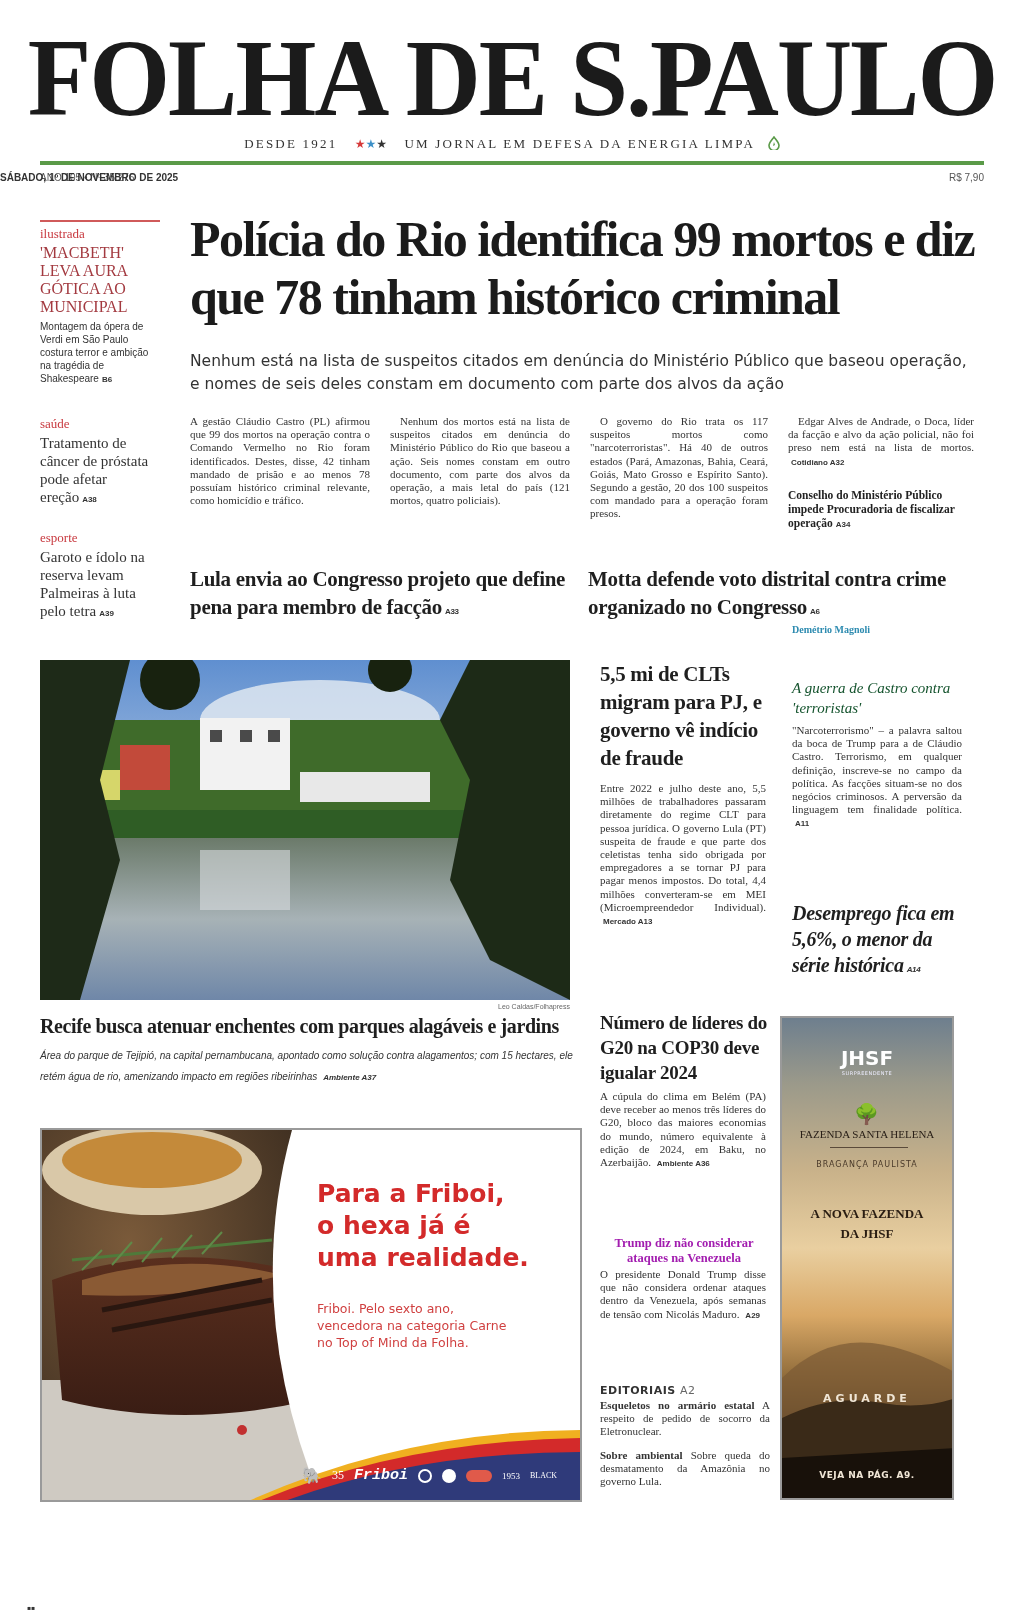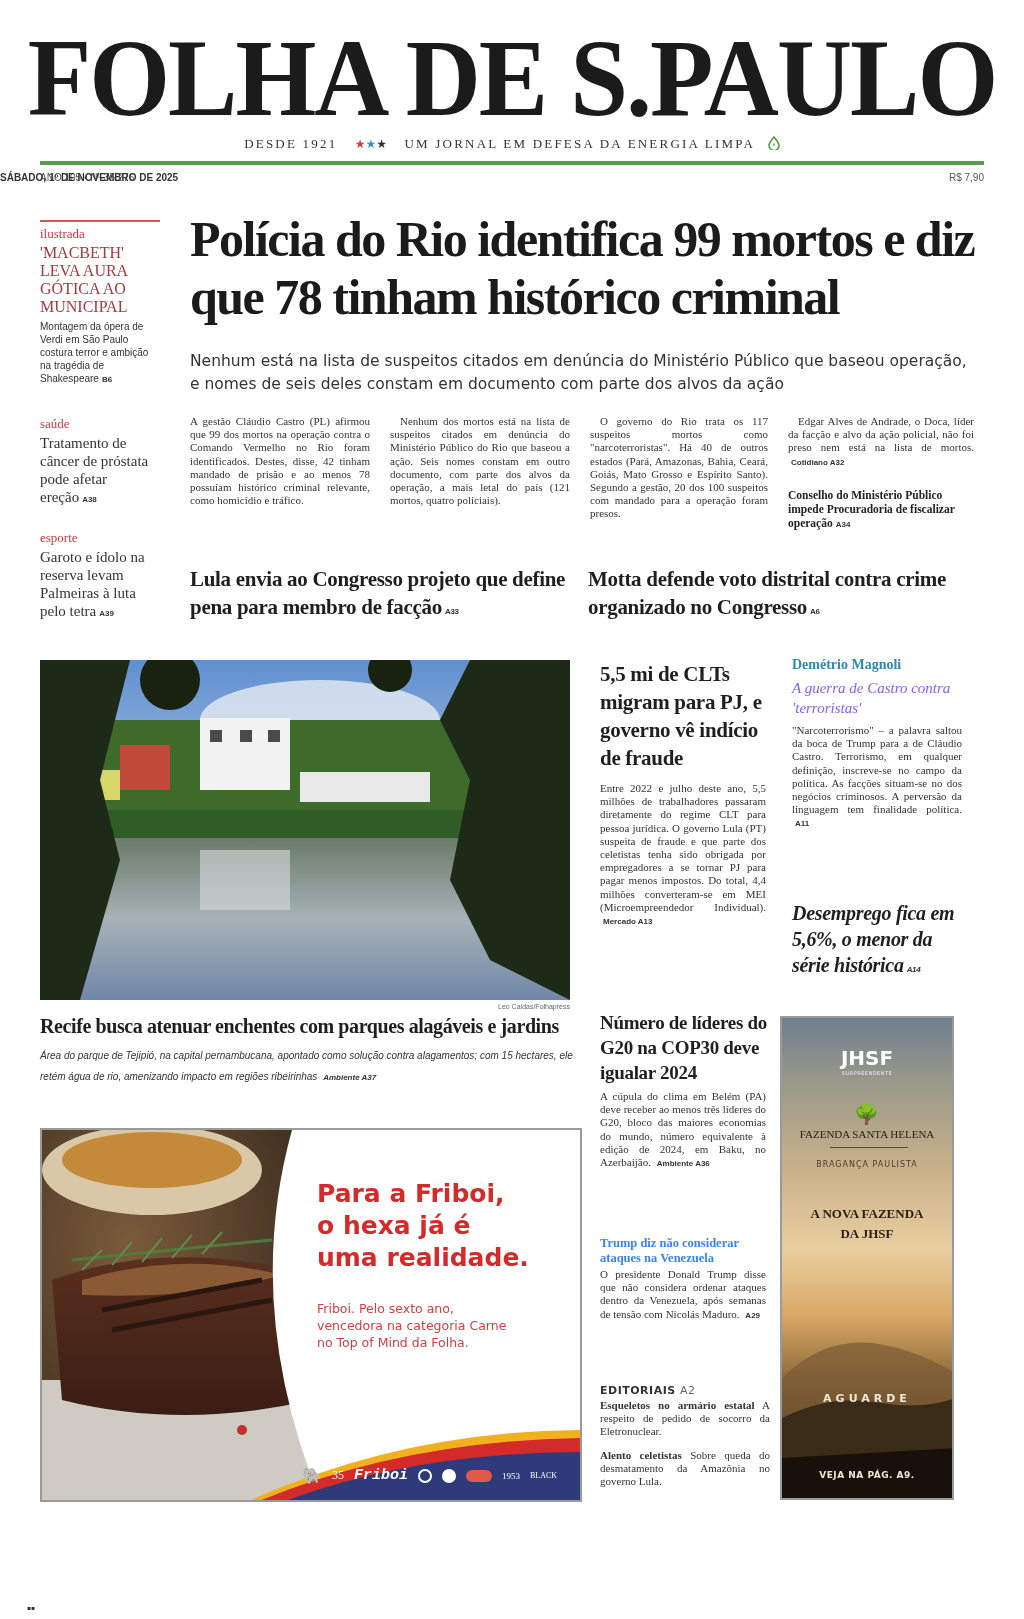--- a/index.html
+++ b/index.html
@@ -150,36 +150,36 @@
     <circle cx="350" cy="10" r="22" fill="#18220f"></circle>
   </svg>
 </div>
 <div class="abs credit">Leo Caldas/Folhapress</div>
 <div class="abs photo-head">Recife busca atenuar enchentes com parques alagáveis e jardins</div>
 <div class="abs photo-cap"><span>Área do parque de Tejipió, na capital pernambucana, apontado como solução contra alagamentos; com 15 hectares, ele retém água de rio, amenizando impacto em regiões ribeirinhas</span> <span class="pg">Ambiente A37</span></div>
 
 <div class="abs col-head" style="left:600px; top:660px; width:175px; font-size:21px; line-height:28px;">5,5 mi de CLTs migram para PJ, e governo vê indício de fraude</div>
 <div class="abs body-col" style="left:600px; top:782px; width:166px;"><span>Entre 2022 e julho deste ano, 5,5 milhões de trabalhadores passaram diretamente do regime CLT para pessoa jurídica. O governo Lula (PT) suspeita de fraude e que parte dos celetistas tenha sido obrigada por empregadores a se tornar PJ para pagar menos impostos. Do total, 4,4 milhões converteram-se em MEI (Microempreendedor Individual).</span> <span class="pg">Mercado A13</span></div>
 
-<div class="abs" style="left:792px; top:657px; width:180px; font-family:'Liberation Serif',serif; font-weight:bold; font-size:14px; color:#2d8bb0;">Demétrio Magnoli</div>
-<div class="abs" style="left:792px; top:678px; width:180px; font-family:'Liberation Serif',serif; font-style:italic; font-size:15px; line-height:20px; color:#8b5cf6;">A guerra de Castro contra 'terroristas'</div>
+<div class="abs" style="left:792px; top:624px; width:180px; font-family:'Liberation Serif',serif; font-weight:bold; font-size:10px; color:#2d8bb0;">Demétrio Magnoli</div>
+<div class="abs" style="left:792px; top:678px; width:180px; font-family:'Liberation Serif',serif; font-style:italic; font-size:15px; line-height:20px; color:#14532d;">A guerra de Castro contra 'terroristas'</div>
 <div class="abs body-col" style="left:792px; top:724px; width:170px;"><span>"Narcoterrorismo" – a palavra saltou da boca de Trump para a de Cláudio Castro. Terrorismo, em qualquer definição, inscreve-se no campo da política. As facções situam-se no dos negócios criminosos. A perversão da linguagem tem finalidade política.</span> <span class="pg">A11</span></div>
 
 <div class="abs col-head" style="left:792px; top:900px; width:170px;font-style:italic;"><span>Desemprego fica em 5,6%, o menor da série histórica</span><span class="pg">A14</span></div>
 
 <div class="abs col-head" style="left:600px; top:1010px; width:175px; font-size:19px; line-height:25px;">Número de líderes do G20 na COP30 deve igualar 2024</div>
 <div class="abs body-col" style="left:600px; top:1090px; width:166px;"><span>A cúpula do clima em Belém (PA) deve receber ao menos três líderes do G20, bloco das maiores economias do mundo, número equivalente à edição de 2024, em Baku, no Azerbaijão.</span> <span class="pg">Ambiente A36</span></div>
 
-<div class="abs" style="left:600px; top:1236px; width:168px; font-family:'Liberation Serif',serif; font-weight:bold; font-size:12.5px; line-height:15px; color:#3b82f6;">Trump diz não considerar ataques na Venezuela</div>
+<div class="abs" style="left:600px; top:1236px; width:168px; font-family:'Liberation Serif',serif; font-weight:bold; font-size:12.5px; line-height:15px; color:#a21caf;text-align:center;">Trump diz não considerar ataques na Venezuela</div>
 <div class="abs body-col" style="left:600px; top:1268px; width:166px;"><span>O presidente Donald Trump disse que não considera ordenar ataques dentro da Venezuela, após semanas de tensão com Nicolás Maduro.</span> <span class="pg">A29</span></div>
 
 <div class="abs" style="left:600px; top:1384px; width:170px;">
   <div class="editorial-tag"><span>EDITORIAIS</span> <span style="font-weight:normal; color:#666;">A2</span></div>
   <div class="body-col" style="margin-top:2px;"><b>Esqueletos no armário estatal</b> <span>A respeito de pedido de socorro da Eletronuclear.</span></div>
-  <div class="body-col" style="margin-top:10px;"><b>Alento celetistas</b> <span>Sobre queda do desmatamento da Amazônia no governo Lula.</span></div>
+  <div class="body-col" style="margin-top:10px;"><b>Sobre ambiental</b> <span>Sobre queda do desmatamento da Amazônia no governo Lula.</span></div>
 </div>
 
 <div class="abs ad1">
   <svg class="abs" style="left:0;top:0;" width="542" height="374" viewBox="0 0 542 374">
     <defs>
       <radialGradient id="bg1" cx="0.3" cy="0.3" r="0.9">
           <stop offset="0" stop-color="#7a5a3a"></stop>
           <stop offset="1" stop-color="#2a2018"></stop>
         </radialGradient>
       <linearGradient id="meat" x1="0" y1="0" x2="0" y2="1">

